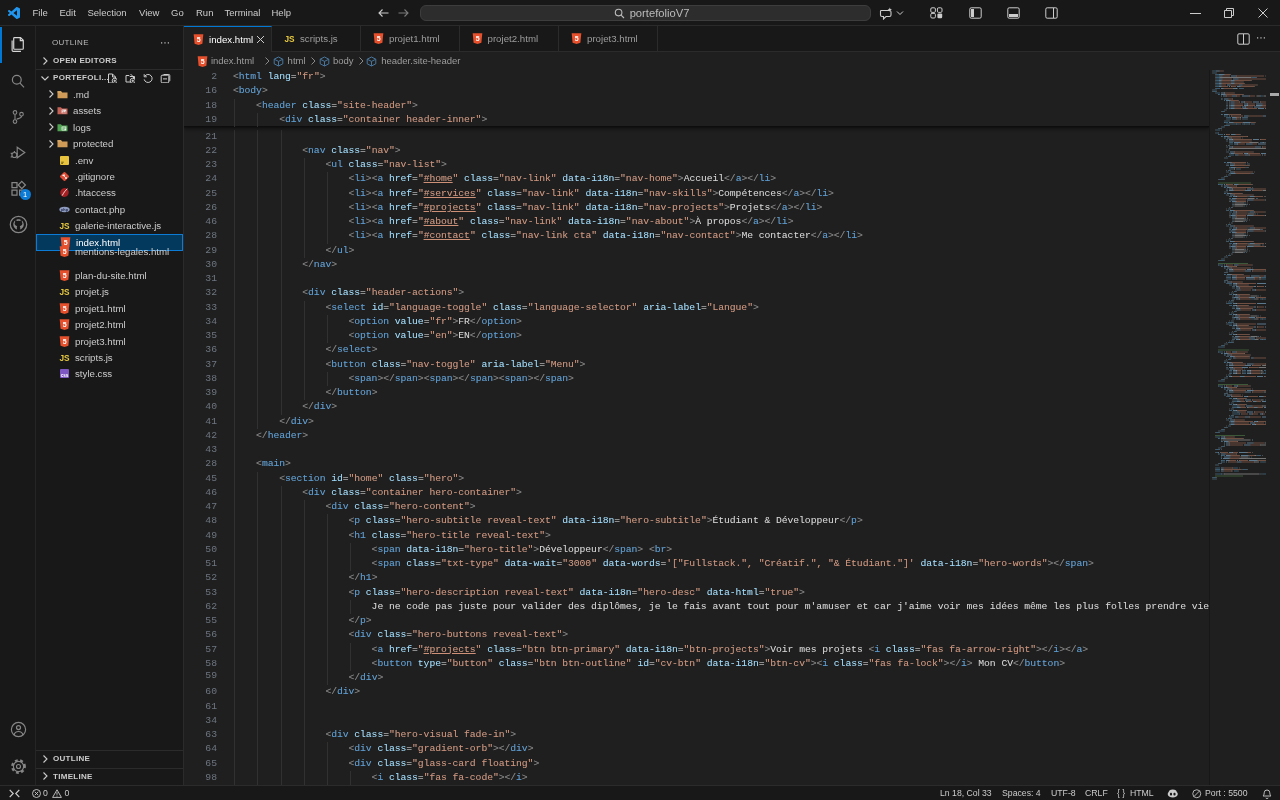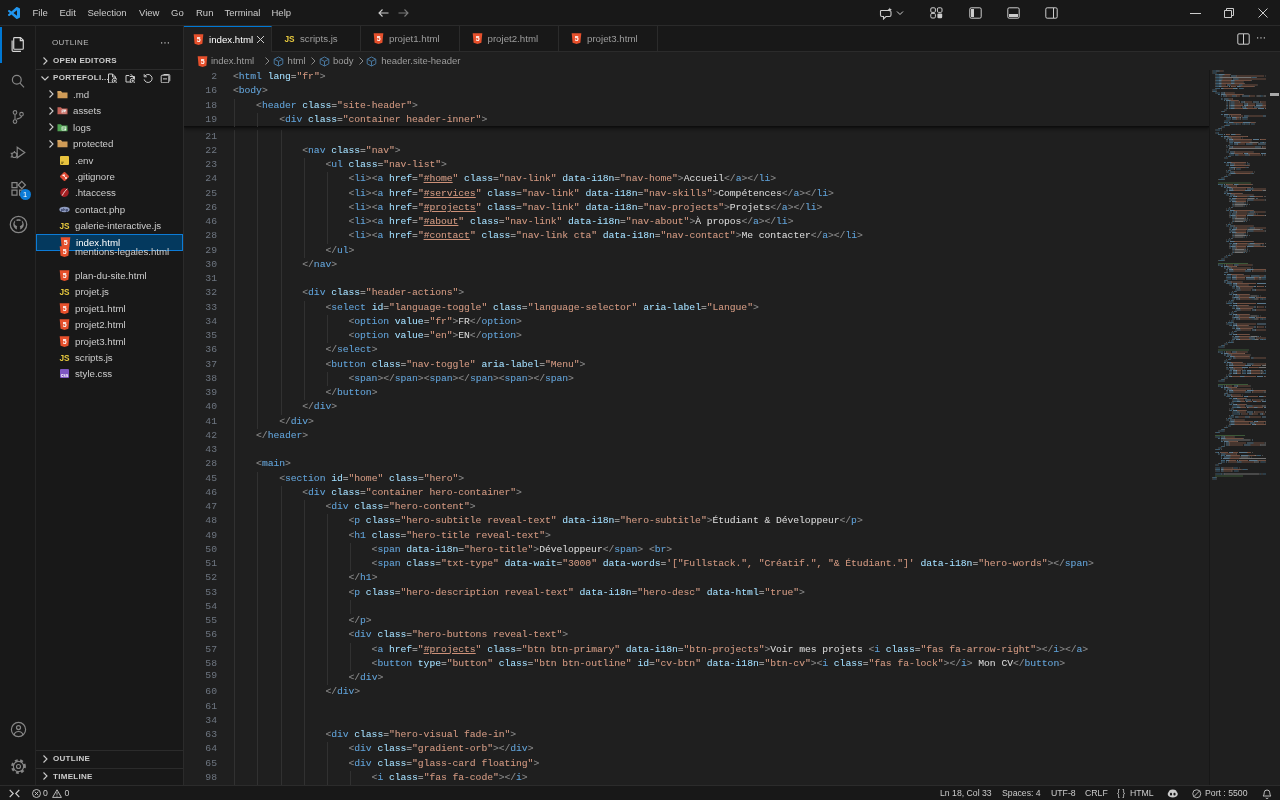--- a/index.html
+++ b/index.html
@@ -50,20 +50,24 @@
   <div class="menu" style="left:171px">Go</div>
   <div class="menu" style="left:196px">Run</div>
   <div class="menu" style="left:224.5px">Terminal</div>
   <div class="menu" style="left:271.5px">Help</div>
   <svg class="abs" style="left:378px;top:8px" width="11" height="10" viewBox="0 0 11 10">
       <path stroke="#cccccc" stroke-width="1.1" fill="none" d="M10.5 5H1M4.5 1.5 1 5l3.5 3.5"></path>
     </svg>
   <svg class="abs" style="left:398px;top:8px" width="11" height="10" viewBox="0 0 11 10">
       <path stroke="#7a7a7a" stroke-width="1.1" fill="none" d="M0.5 5H10M6.5 1.5 10 5 6.5 8.5"></path>
     </svg>
+  <div id="searchbox"><svg style="display:inline-block;vertical-align:-2px;margin-right:5px" width="11" height="11" viewBox="0 0 11 11">
+        <circle cx="4.6" cy="4.6" r="3.3" stroke="#bcbcbc" stroke-width="1.1" fill="none"></circle>
+        <path d="M7.1 7.1 10 10" stroke="#bcbcbc" stroke-width="1.1"></path>
+      </svg>portefolioV7</div>
 
   <svg class="abs" style="left:879px;top:6.5px" width="14" height="13" viewBox="0 0 14 13">
       <path fill="none" stroke="#cccccc" stroke-width="1.1" d="M2 3.5h8.5a1.5 1.5 0 0 1 1.5 1.5v3a1.5 1.5 0 0 1-1.5 1.5H7L4.5 12v-2.5H3A1.5 1.5 0 0 1 1.5 8V5A1.5 1.5 0 0 1 2 3.5z"></path>
       <path fill="#cccccc" d="M10.8 0.4 11.4 2l1.6.6-1.6.6-.6 1.6-.6-1.6L8.6 2.6l1.6-.6z"></path>
     </svg>
   <svg class="abs" style="left:896px;top:10px" width="8" height="6" viewBox="0 0 8 6">
       <path fill="none" stroke="#cccccc" d="M1 1.5 4 4.5 7 1.5"></path>
     </svg>
 
   <svg class="abs" style="left:930px;top:7px" width="13" height="12" viewBox="0 0 13 12">
@@ -686,27 +690,28 @@
       <div class="ig" style="left:119.6px;top:501.25px"></div>
       <div class="ig" style="left:142.7px;top:501.25px"></div>
       <div class="cl" style="left:164.52px;top:501.25px"><span class="p">&lt;/</span><span class="t">h1</span><span class="p">&gt;</span></div>
       <div class="ln" style="top:515.50px">53</div>
       <div class="ig" style="left:50.3px;top:515.50px"></div>
       <div class="ig" style="left:73.4px;top:515.50px"></div>
       <div class="ig" style="left:96.5px;top:515.50px"></div>
       <div class="ig" style="left:119.6px;top:515.50px"></div>
       <div class="ig" style="left:142.7px;top:515.50px"></div>
       <div class="cl" style="left:164.52px;top:515.50px"><span class="p">&lt;</span><span class="t">p</span><span class="w"> </span><span class="a">class</span><span class="w">=</span><span class="s">"hero-description reveal-text"</span><span class="w"> </span><span class="a">data-i18n</span><span class="w">=</span><span class="s">"hero-desc"</span><span class="w"> </span><span class="a">data-html</span><span class="w">=</span><span class="s">"true"</span><span class="p">&gt;</span></div>
-      <div class="ln" style="top:529.75px">54</div>
+      <div class="ln" style="top:529.75px">62</div>
       <div class="ig" style="left:50.3px;top:529.75px"></div>
       <div class="ig" style="left:73.4px;top:529.75px"></div>
       <div class="ig" style="left:96.5px;top:529.75px"></div>
       <div class="ig" style="left:119.6px;top:529.75px"></div>
       <div class="ig" style="left:142.7px;top:529.75px"></div>
       <div class="ig" style="left:165.8px;top:529.75px"></div>
+      <div class="cl" style="left:187.62px;top:529.75px"><span class="x">Je ne code pas juste pour valider des diplômes, je le fais avant tout pour m'amuser et car j'aime voir mes idées même les plus folles prendre vie</span></div>
       <div class="ln" style="top:544.00px">55</div>
       <div class="ig" style="left:50.3px;top:544.00px"></div>
       <div class="ig" style="left:73.4px;top:544.00px"></div>
       <div class="ig" style="left:96.5px;top:544.00px"></div>
       <div class="ig" style="left:119.6px;top:544.00px"></div>
       <div class="ig" style="left:142.7px;top:544.00px"></div>
       <div class="cl" style="left:164.52px;top:544.00px"><span class="p">&lt;/</span><span class="t">p</span><span class="p">&gt;</span></div>
       <div class="ln" style="top:558.25px">56</div>
       <div class="ig" style="left:50.3px;top:558.25px"></div>
       <div class="ig" style="left:73.4px;top:558.25px"></div>

